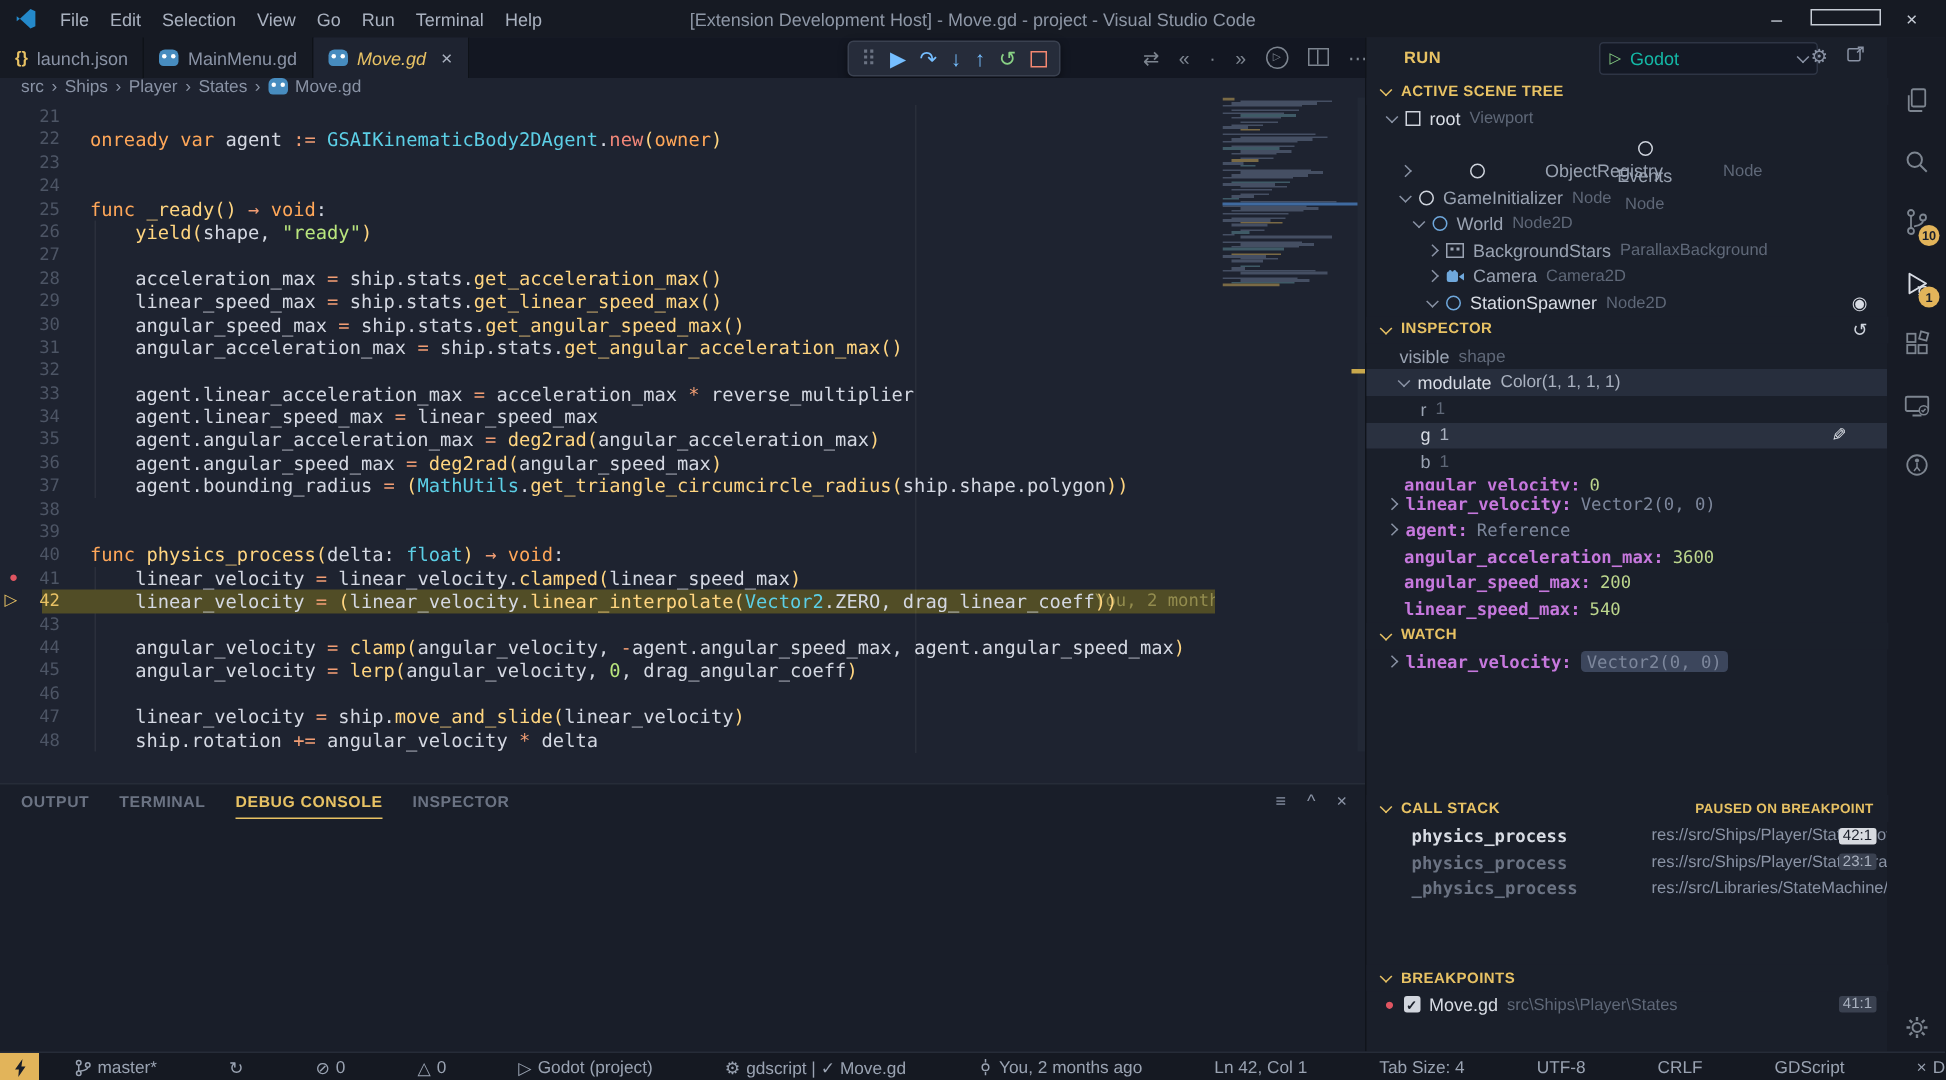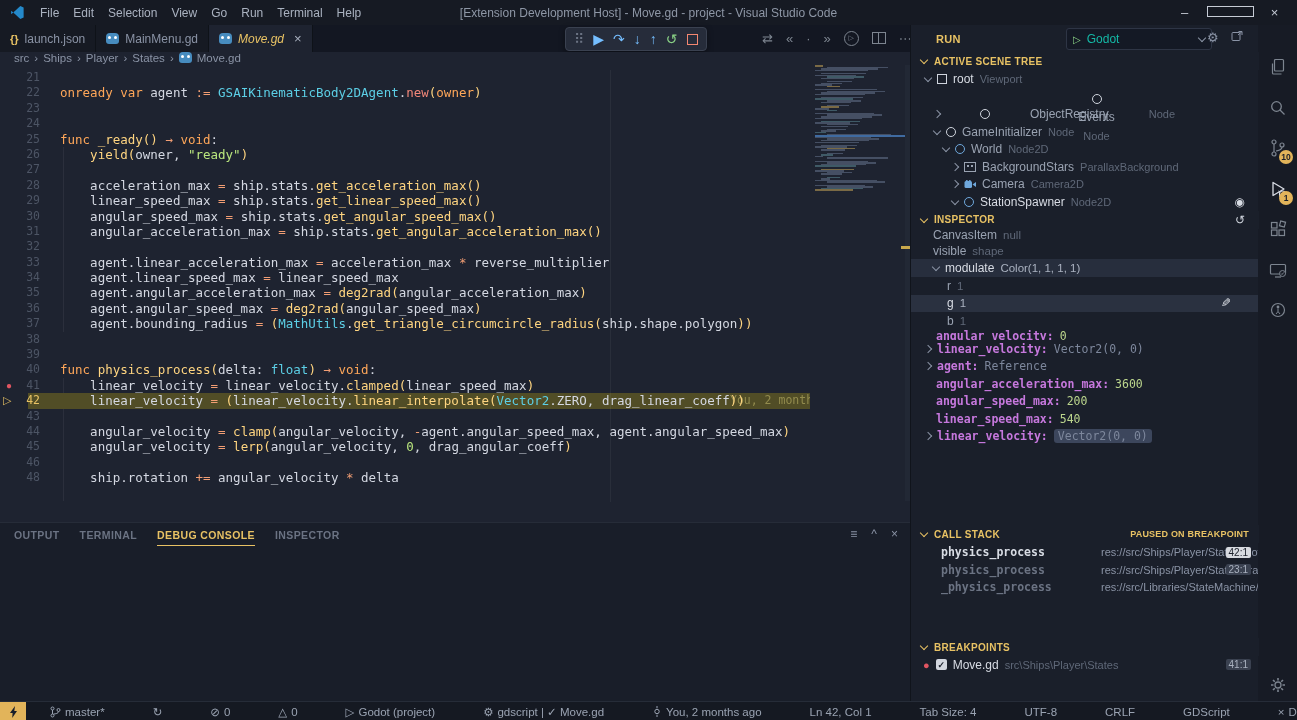--- a/index.html
+++ b/index.html
@@ -203,41 +203,42 @@
     </div>
 
   <div class="abs" id="code">
       <div class="iguide" style="top: 77px; height: 185px;"></div>
       <div class="iguide" style="top: 308px; height: 123px;"></div>
       <div class="cl"><div class="gut"><span class="lnum">21</span></div><pre class="src"></pre></div>
       <div class="cl"><div class="gut"><span class="lnum">22</span></div><pre class="src"><span class="k">onready</span><span class="t"> </span><span class="k">var</span><span class="t"> agent </span><span class="o">:=</span><span class="t"> </span><span class="c">GSAIKinematicBody2DAgent</span><span class="t">.</span><span class="r">new</span><span class="f">(</span><span class="k">owner</span><span class="f">)</span></pre></div>
       <div class="cl"><div class="gut"><span class="lnum">23</span></div><pre class="src"></pre></div>
       <div class="cl"><div class="gut"><span class="lnum">24</span></div><pre class="src"></pre></div>
       <div class="cl"><div class="gut"><span class="lnum">25</span></div><pre class="src"><span class="k">func</span><span class="t"> </span><span class="f">_ready</span><span class="f">()</span><span class="t"> </span><span class="o">→</span><span class="t"> </span><span class="k">void</span><span class="t">:</span></pre></div>
-      <div class="cl"><div class="gut"><span class="lnum">26</span></div><pre class="src"><span class="t">    </span><span class="f">yield(</span><span class="t">owner, </span><span class="s">"ready"</span><span class="f">)</span></pre></div>
+      <div class="cl"><div class="gut"><span class="lnum">26</span></div><pre class="src"><span class="t">    </span><span class="f">yield(</span><span class="t">shape, </span><span class="s">"ready"</span><span class="f">)</span></pre></div>
       <div class="cl"><div class="gut"><span class="lnum">27</span></div><pre class="src"></pre></div>
       <div class="cl"><div class="gut"><span class="lnum">28</span></div><pre class="src"><span class="t">    acceleration_max </span><span class="o">=</span><span class="t"> ship.stats.</span><span class="f">get_acceleration_max()</span></pre></div>
       <div class="cl"><div class="gut"><span class="lnum">29</span></div><pre class="src"><span class="t">    linear_speed_max </span><span class="o">=</span><span class="t"> ship.stats.</span><span class="f">get_linear_speed_max()</span></pre></div>
       <div class="cl"><div class="gut"><span class="lnum">30</span></div><pre class="src"><span class="t">    angular_speed_max </span><span class="o">=</span><span class="t"> ship.stats.</span><span class="f">get_angular_speed_max()</span></pre></div>
       <div class="cl"><div class="gut"><span class="lnum">31</span></div><pre class="src"><span class="t">    angular_acceleration_max </span><span class="o">=</span><span class="t"> ship.stats.</span><span class="f">get_angular_acceleration_max()</span></pre></div>
       <div class="cl"><div class="gut"><span class="lnum">32</span></div><pre class="src"></pre></div>
       <div class="cl"><div class="gut"><span class="lnum">33</span></div><pre class="src"><span class="t">    agent.linear_acceleration_max </span><span class="o">=</span><span class="t"> acceleration_max </span><span class="o">*</span><span class="t"> reverse_multiplier</span></pre></div>
       <div class="cl"><div class="gut"><span class="lnum">34</span></div><pre class="src"><span class="t">    agent.linear_speed_max </span><span class="o">=</span><span class="t"> linear_speed_max</span></pre></div>
       <div class="cl"><div class="gut"><span class="lnum">35</span></div><pre class="src"><span class="t">    agent.angular_acceleration_max </span><span class="o">=</span><span class="t"> </span><span class="f">deg2rad(</span><span class="t">angular_acceleration_max</span><span class="f">)</span></pre></div>
       <div class="cl"><div class="gut"><span class="lnum">36</span></div><pre class="src"><span class="t">    agent.angular_speed_max </span><span class="o">=</span><span class="t"> </span><span class="f">deg2rad(</span><span class="t">angular_speed_max</span><span class="f">)</span></pre></div>
       <div class="cl"><div class="gut"><span class="lnum">37</span></div><pre class="src"><span class="t">    agent.bounding_radius </span><span class="o">=</span><span class="t"> </span><span class="f">(</span><span class="c">MathUtils</span><span class="t">.</span><span class="f">get_triangle_circumcircle_radius(</span><span class="t">ship.shape.polygon</span><span class="f">))</span></pre></div>
       <div class="cl"><div class="gut"><span class="lnum">38</span></div><pre class="src"></pre></div>
       <div class="cl"><div class="gut"><span class="lnum">39</span></div><pre class="src"></pre></div>
       <div class="cl"><div class="gut"><span class="lnum">40</span></div><pre class="src"><span class="k">func</span><span class="t"> </span><span class="f">physics_process</span><span class="f">(</span><span class="t">delta: </span><span class="c">float</span><span class="f">)</span><span class="t"> </span><span class="o">→</span><span class="t"> </span><span class="k">void</span><span class="t">:</span></pre></div>
       <div class="cl"><div class="gut"><span class="bp">●</span><span class="lnum">41</span></div><pre class="src"><span class="t">    linear_velocity </span><span class="o">=</span><span class="t"> linear_velocity.</span><span class="f">clamped(</span><span class="t">linear_speed_max</span><span class="f">)</span></pre></div>
       <div class="cl cur"><div class="curhl"></div><div class="gut"><span class="dbgarrow">▷</span><span class="lnum">42</span></div><pre class="src"><span class="t">    linear_velocity </span><span class="o">=</span><span class="t"> </span><span class="f">(</span><span class="t">linear_velocity.</span><span class="f">linear_interpolate(</span><span class="c">Vector2</span><span class="t">.ZERO, drag_linear_coeff</span><span class="f">))</span></pre><span class="blame">You, 2 month</span></div>
       <div class="cl"><div class="gut"><span class="lnum">43</span></div><pre class="src"></pre></div>
       <div class="cl"><div class="gut"><span class="lnum">44</span></div><pre class="src"><span class="t">    angular_velocity </span><span class="o">=</span><span class="t"> </span><span class="f">clamp(</span><span class="t">angular_velocity, </span><span class="o">-</span><span class="t">agent.angular_speed_max, agent.angular_speed_max</span><span class="f">)</span></pre></div>
       <div class="cl"><div class="gut"><span class="lnum">45</span></div><pre class="src"><span class="t">    angular_velocity </span><span class="o">=</span><span class="t"> </span><span class="f">lerp(</span><span class="t">angular_velocity, </span><span class="n">0</span><span class="t">, drag_angular_coeff</span><span class="f">)</span></pre></div>
       <div class="cl"><div class="gut"><span class="lnum">46</span></div><pre class="src"></pre></div>
+      <div class="cl"><div class="gut"><span class="lnum">47</span></div><pre class="src"><span class="t">    linear_velocity </span><span class="o">=</span><span class="t"> ship.</span><span class="f">move_and_slide(</span><span class="t">linear_velocity</span><span class="f">)</span></pre></div>
       <div class="cl"><div class="gut"><span class="lnum">48</span></div><pre class="src"><span class="t">    ship.rotation </span><span class="o">+=</span><span class="t"> angular_velocity </span><span class="o">*</span><span class="t"> delta</span></pre></div>
     </div>
   <div class="abs" id="ruler"></div>
   <div class="abs" id="minimap">
       <div class="mrow" style="margin-left: 0px; width: 8px; margin-bottom: 0.1px; background: rgb(122, 106, 69);"></div>
       <div class="mrow" style="margin-left: 12px; width: 61px; margin-bottom: 0.1px; background: rgb(69, 79, 99);"></div>
       <div class="mrow" style="margin-left: 6px; width: 57px; margin-bottom: 0.1px; background: rgb(69, 79, 99);"></div>
       <div class="mrow" style="margin-left: 0px; width: 53px; margin-bottom: 0.1px; background: rgb(69, 79, 99);"></div>
       <div class="mrow" style="margin-left: 12px; width: 49px; margin-bottom: 0.1px; background: transparent;"></div>
       <div class="mrow" style="margin-left: 6px; width: 45px; margin-bottom: 0.1px; background: rgb(69, 79, 99);"></div>
@@ -412,24 +413,20 @@
           <span class="circ circ2d"></span>
           <span class="tname" style="color: rgb(216, 220, 228);">StationSpawner</span>
           <span class="ttype">Node2D</span>
           <span class="eye secact">◉</span>
         </div>
         <div class="sechdr">
           <span class="cv hdrchev"></span>
           <span class="st">INSPECTOR</span>
           <span class="secact">↺</span>
         </div>
-        <div class="row clip" style="padding-left: 22px; height: 13px;">
-          <span class="tname">CanvasItem</span>
-          <span class="ttype" style="font-size: 11.5px;">null</span>
-        </div>
         <div class="row" style="padding-left: 22px;">
           <span class="tname">visible</span>
           <span class="ttype" style="font-size: 11.5px;">shape</span>
         </div>
         <div class="row hirow" style="padding-left: 22px;">
           <span class="cv"></span>
           <span class="tname" style="color: rgb(216, 220, 228);">modulate</span>
           <span class="ttype" style="font-size: 11.5px; color: rgb(170, 178, 192);">Color(1, 1, 1, 1)</span>
         </div>
         <div class="row" style="padding-left: 36px;">
@@ -467,20 +464,24 @@
         </div>
         <div class="row" style="padding-left: 14px;">
           <span style="width: 5px;"></span>
           <span class="vname">angular_speed_max:</span>
           <span class="vval vnum">200</span>
         </div>
         <div class="row" style="padding-left: 14px;">
           <span style="width: 5px;"></span>
           <span class="vname">linear_speed_max:</span>
           <span class="vval vnum">540</span>
+        </div>
+        <div class="sechdr">
+          <span class="cv hdrchev"></span>
+          <span class="st">WATCH</span>
         </div>
         <div class="row" style="padding-left: 14px;">
           <span class="cr"></span>
           <span class="vname">linear_velocity:</span>
           <span class="vval pillv">Vector2(0, 0)</span>
         </div>
         <div style="height: 80px;"></div>
         <div class="sechdr">
           <span class="cv hdrchev"></span>
           <span class="st">CALL STACK</span>

